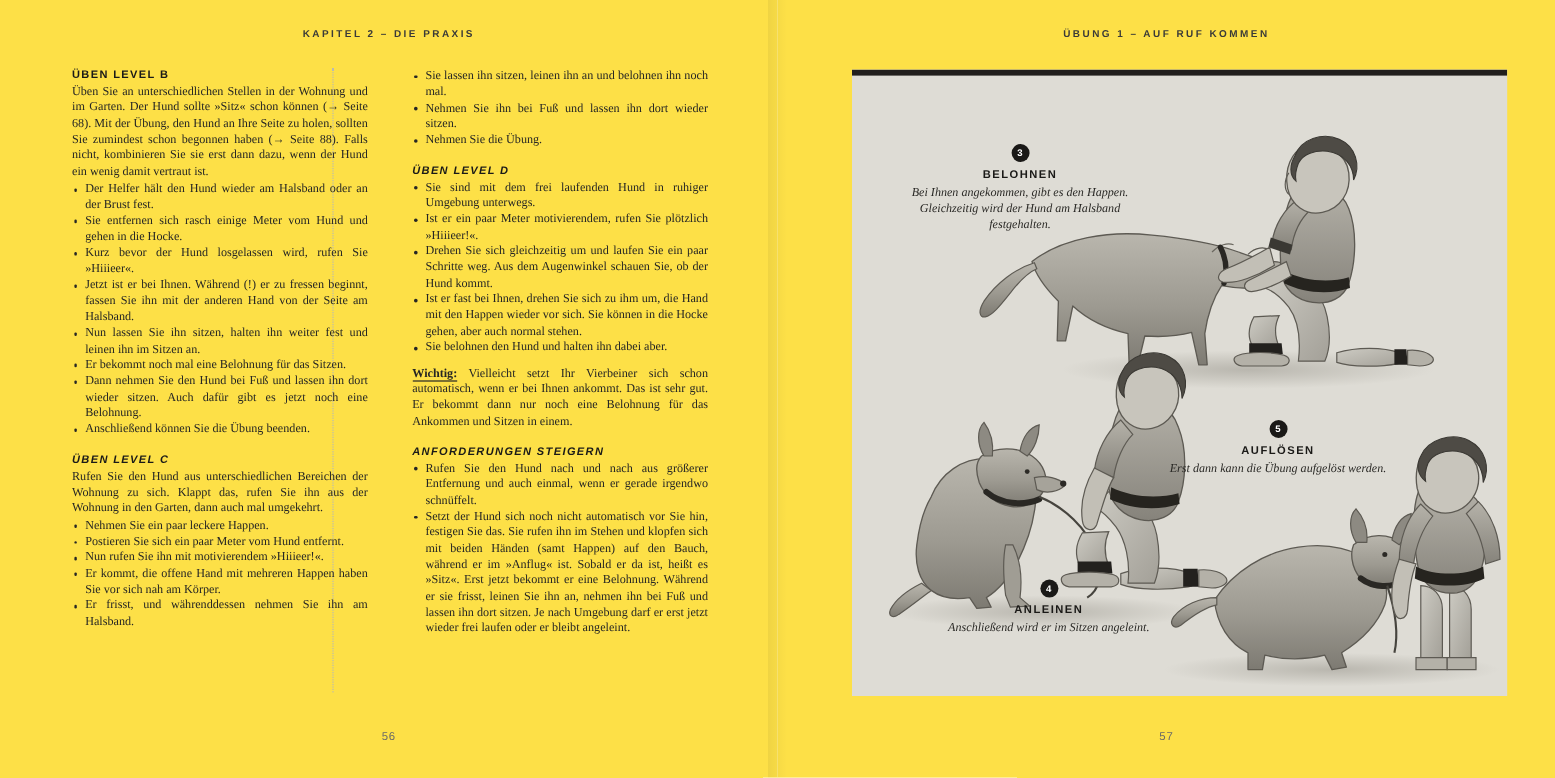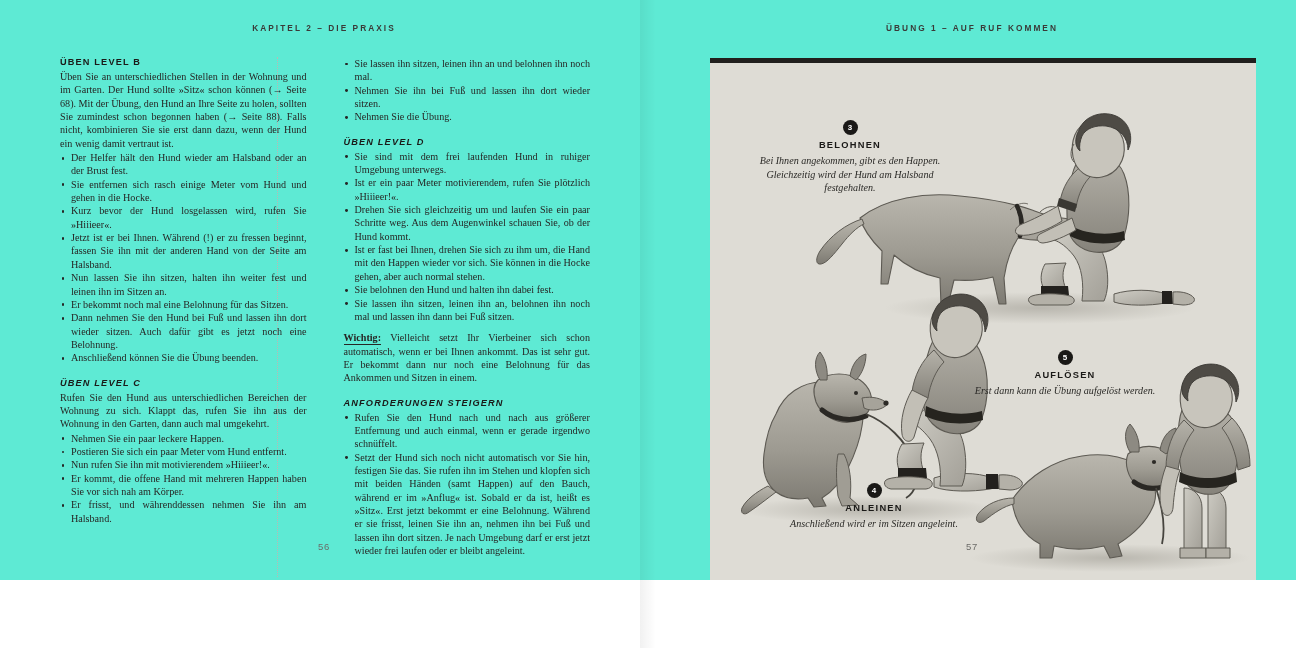--- a/index.html
+++ b/index.html
@@ -4,21 +4,21 @@
 <style>
   html,body{margin:0;padding:0;}
   body{
     width:1296px;height:648px;
     background:#ffffff;
     font-family:"Liberation Serif",serif;
     color:#1d1d1b;
     overflow:hidden;
   }
   .spread{position:relative;width:1296px;height:648px;display:flex;}
-  .page{position:relative;height:580px;background:#5eead4;}
+  .page{position:relative;height:648px;background:#fde047;}
   .page-left{width:648px;}
   .page-right{width:648px;}
   .gutter-shadow{
     position:absolute;left:640px;top:0;width:16px;height:648px;
     background:linear-gradient(to right,rgba(0,0,0,0.055),rgba(0,0,0,0.0));
     pointer-events:none;
   }
 
   
   .runhead{
@@ -172,22 +172,21 @@
           <li>Nehmen Sie ihn bei Fuß und lassen ihn dort wieder sitzen.</li>
           <li>Nehmen Sie die Übung.</li>
         </ul>
 
         <h3 class="sec spaced">ÜBEN LEVEL D</h3>
         <ul class="bul">
           <li>Sie sind mit dem frei laufenden Hund in ruhiger Umgebung unterwegs.</li>
           <li>Ist er ein paar Meter motivierendem, rufen Sie plötzlich »Hiiieer!«.</li>
           <li>Drehen Sie sich gleichzeitig um und laufen Sie ein paar Schritte weg. Aus dem Augenwinkel schauen Sie, ob der Hund kommt.</li>
           <li>Ist er fast bei Ihnen, drehen Sie sich zu ihm um, die Hand mit den Happen wieder vor sich. Sie können in die Hocke gehen, aber auch normal stehen.</li>
-          <li>Sie belohnen den Hund und halten ihn dabei fest.</li>
-          <li>Sie lassen ihn sitzen, leinen ihn an, belohnen ihn noch mal und lassen ihn dann bei Fuß sitzen.</li>
+          <li>Sie belohnen den Hund und halten ihn dabei aber.</li>
         </ul>
 
         <p class="note"><b>Wichtig:</b><span> Vielleicht setzt Ihr Vierbeiner sich schon automatisch, wenn er bei Ihnen ankommt. Das ist sehr gut. Er bekommt dann nur noch eine Belohnung für das Ankommen und Sitzen in einem.</span></p>
 
         <h3 class="sec spaced">ANFORDERUNGEN STEIGERN</h3>
         <ul class="bul">
           <li>Rufen Sie den Hund nach und nach aus größerer Entfernung und auch einmal, wenn er gerade irgendwo schnüffelt.</li>
           <li>Setzt der Hund sich noch nicht automatisch vor Sie hin, festigen Sie das. Sie rufen ihn im Stehen und klopfen sich mit beiden Händen (samt Happen) auf den Bauch, während er im »Anflug« ist. Sobald er da ist, heißt es »Sitz«. Erst jetzt bekommt er eine Belohnung. Während er sie frisst, leinen Sie ihn an, nehmen ihn bei Fuß und lassen ihn dort sitzen. Je nach Umgebung darf er erst jetzt wieder frei laufen oder er bleibt angeleint.</li>
         </ul>
       </div>

